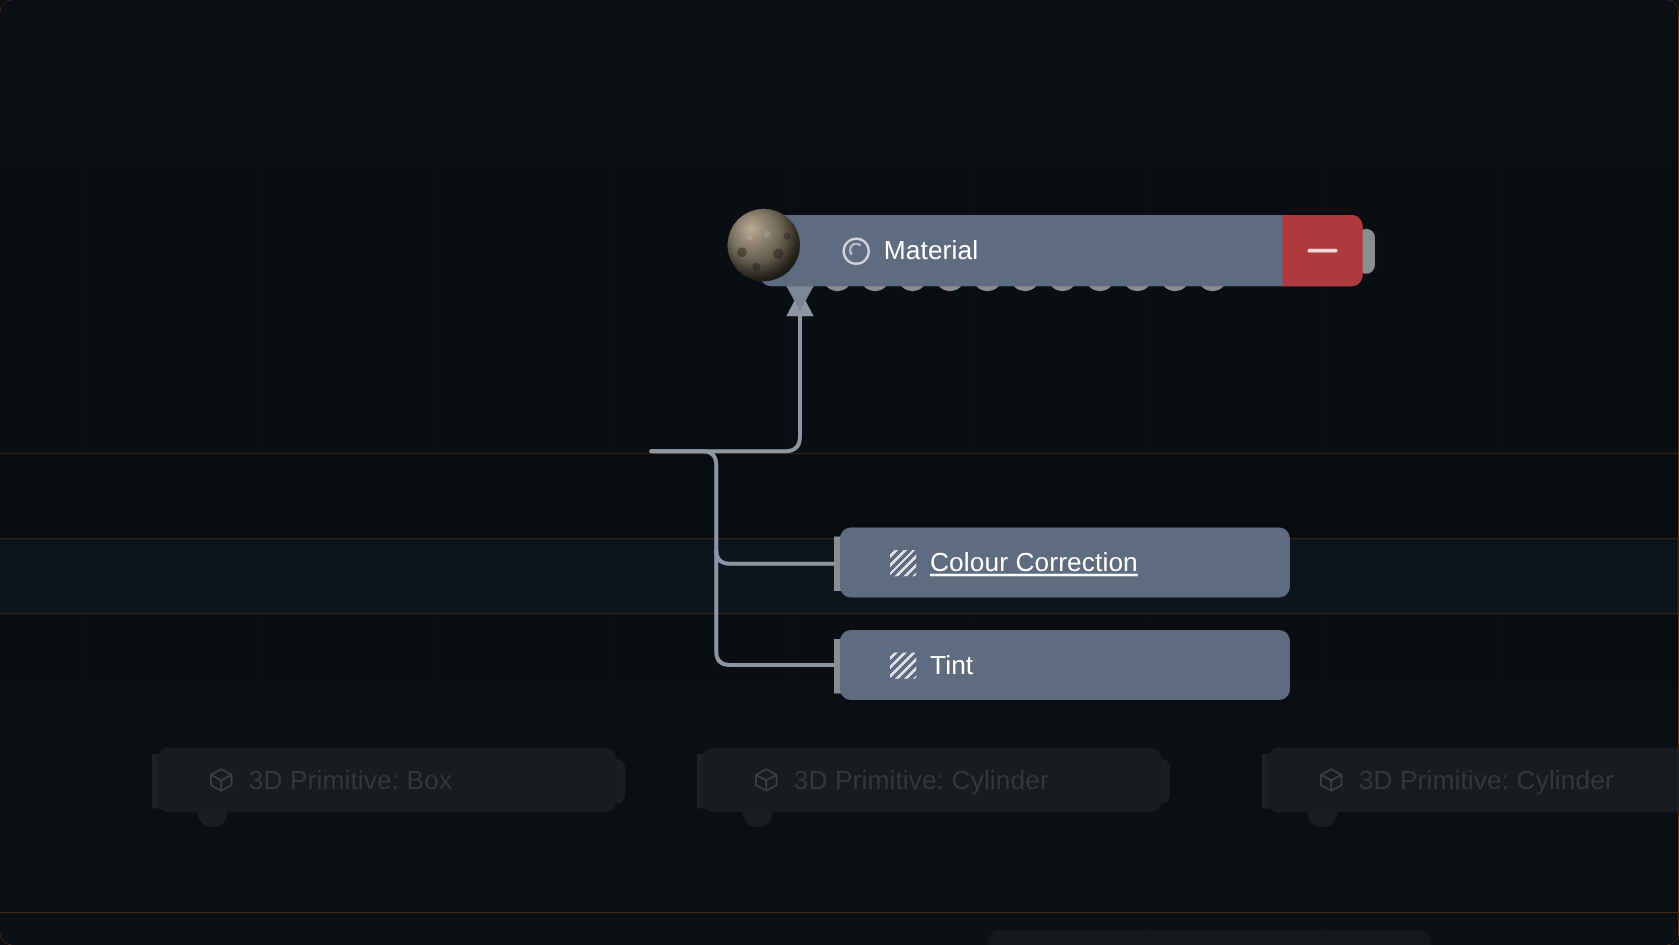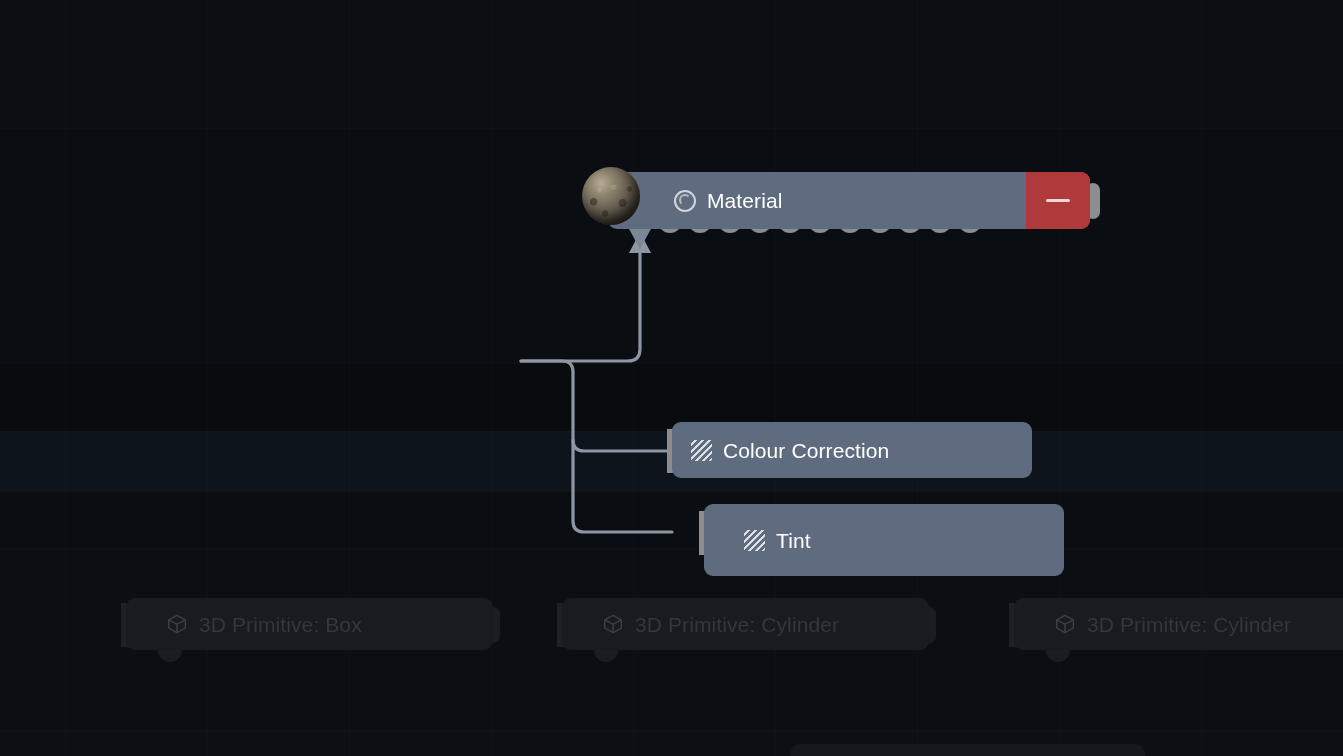--- a/index.html
+++ b/index.html
@@ -6,20 +6,21 @@
   html,body { background:#0c1014; }
   body {
     width:1343px; height:756px;
     font-family:"Liberation Sans", sans-serif;
     overflow:hidden; position:relative;
   }
   #canvas {
     position:absolute; inset:0;
     background:#f97316;
     overflow:hidden;
+    border-radius:10px;
   }
   
   .band { position:absolute; left:0; width:100%; pointer-events:none; }
   .vline { position:absolute; top:0; bottom:0; width:1px; background:rgba(255,255,255,0.016); }
   .hline { position:absolute; left:0; right:0; height:1px; background:rgba(255,255,255,0.018); }
   .bottom-panel {
     position:absolute; left:790px; top:744px; width:355px; height:40px;
     background:#15191d; border-radius:10px 10px 0 0;
   }
 
@@ -206,29 +207,29 @@
     </div>
 
     <div class="sphere"></div>
   </div>
 
 
   <div class="node" id="node-colour" style="left:672px; top:422px; width:360px; height:56px;">
     <div class="port-arrow-wrap" style="left:-5px; top:4px;">
         <i></i>
       </div>
-    <div class="node-body" style="padding-left:19px;">
+    <div class="node-body" style="padding-left:40px;text-decoration:underline;">
       <span class="node-icon">
         <span class="hatch"></span>
       </span>
       <span class="node-title">Colour Correction</span>
     </div>
   </div>
 
-  <div class="node" id="node-tint" style="left:704px; top:504px; width:360px; height:72px;">
+  <div class="node" id="node-tint" style="left:672px; top:504px; width:360px; height:56px;">
     <div class="port-arrow-wrap" style="left:-5px; top:4px;">
         <i></i>
       </div>
     <div class="node-body" style="padding-left:40px;">
       <span class="node-icon">
         <span class="hatch"></span>
       </span>
       <span class="node-title">Tint</span>
     </div>
   </div>

